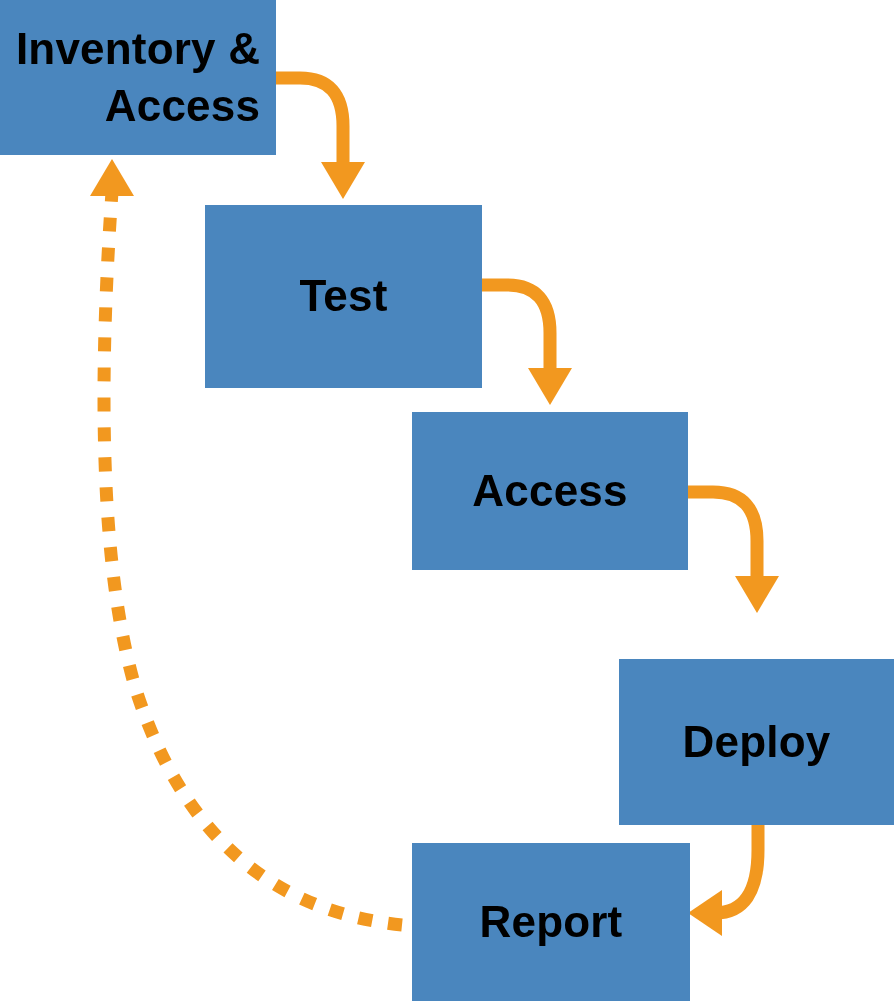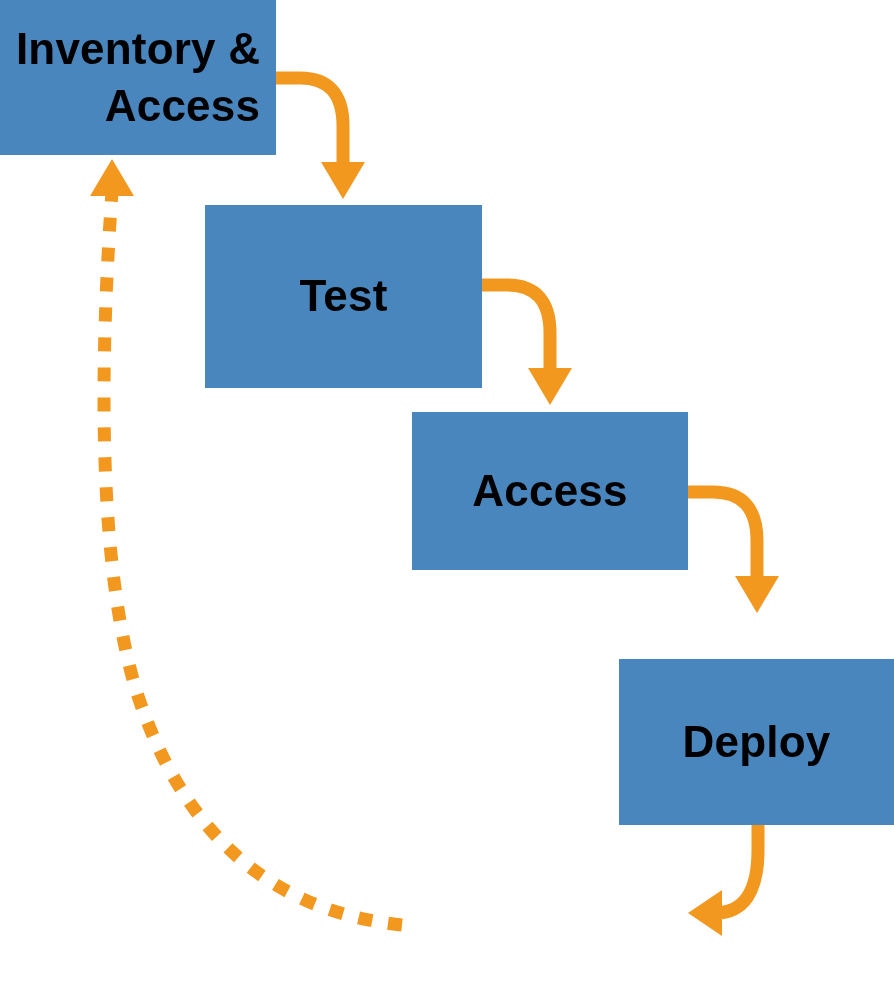--- a/index.html
+++ b/index.html
@@ -101,14 +101,17 @@
   </div>
 
   <div class="node" style="left:412px; top:412px; width:276px; height:158px;">
     <span class="node-label">Access</span>
   </div>
 
   <div class="node" style="left:619px; top:619px; width:275px; height:166px;margin-top:40px;">
     <span class="node-label">Deploy</span>
   </div>
 
+  <div class="node" style="left:412px; top:843px; width:278px; height:158px;">
+    <span class="node-label">Report</span>
+  </div>
 
 </div>
 
 </body></html>

